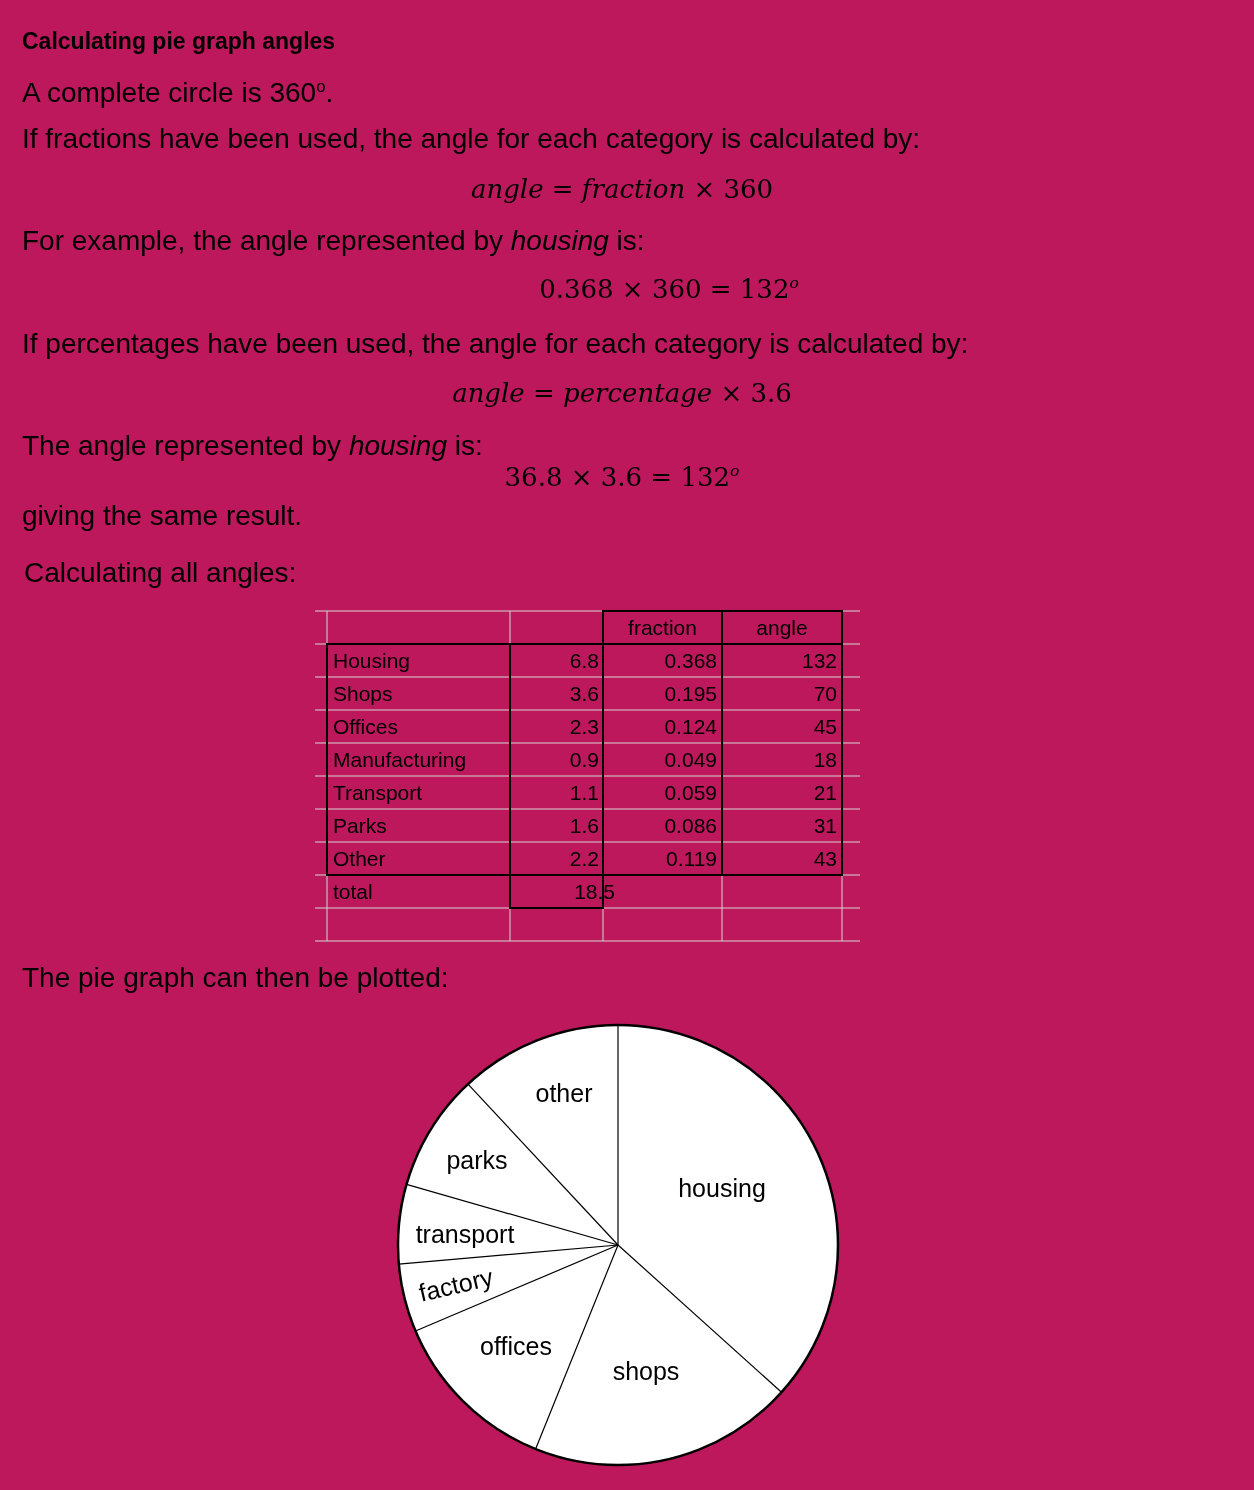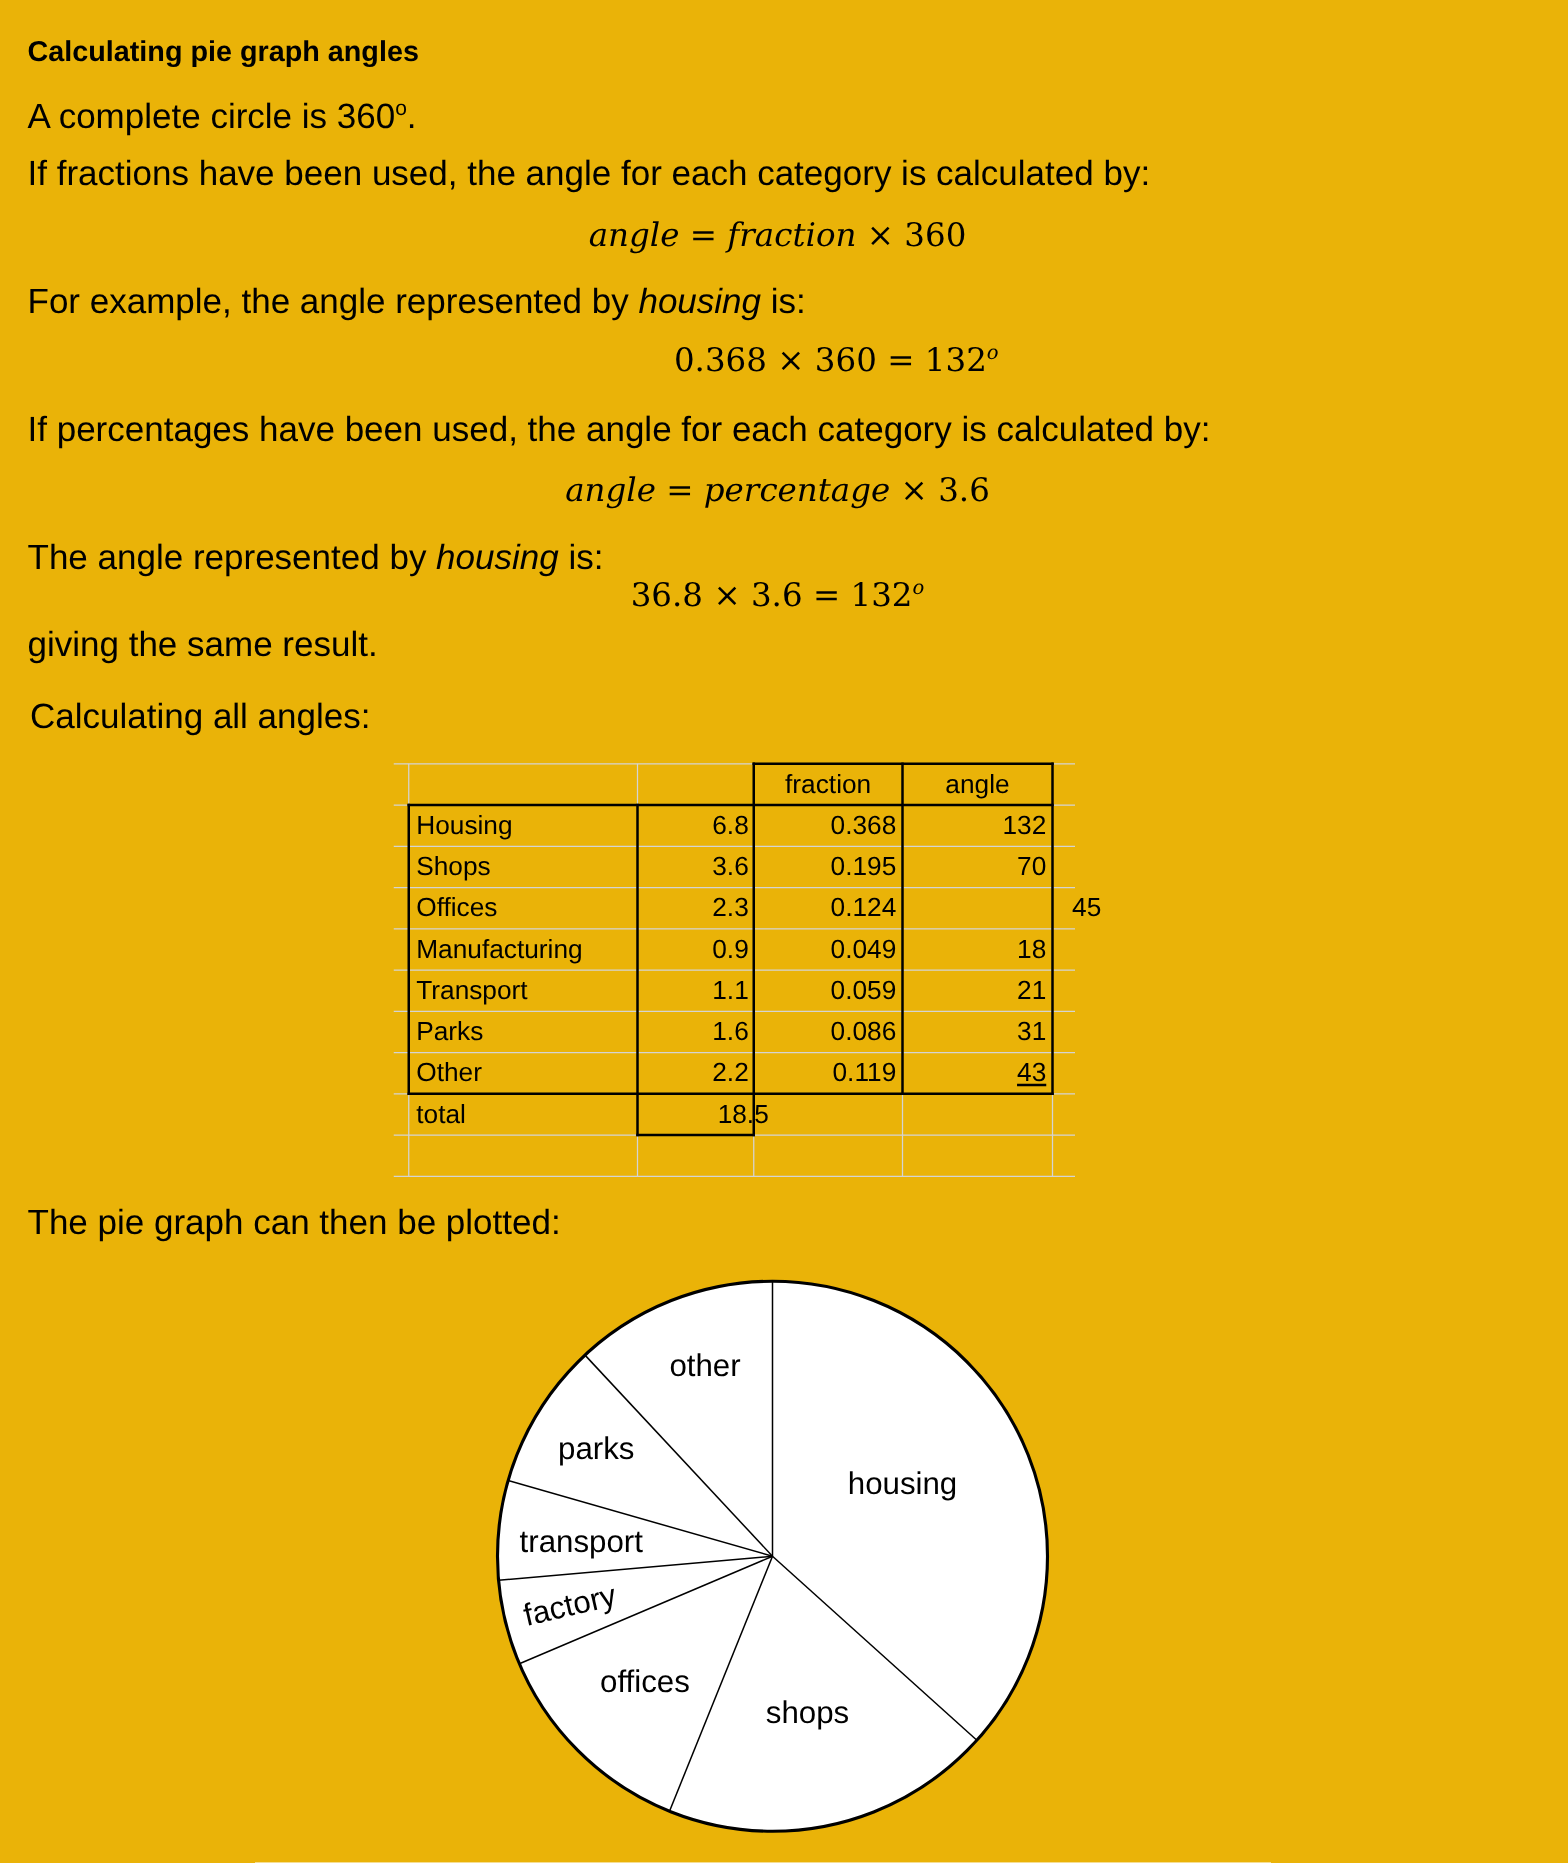--- a/index.html
+++ b/index.html
@@ -1,16 +1,16 @@
 <!DOCTYPE html>
 <html><head>
 <meta charset="utf-8">
 <style>
   html,body{margin:0;padding:0;background:#ffffff;}
-  #page{position:relative;width:1254px;height:1490px;background:#eab308;overflow:hidden;
+  #page{position:relative;width:1254px;height:1490px;background:#be185d;overflow:hidden;
         font-family:"Liberation Sans",sans-serif;color:#000;}
   .bodyline{position:absolute;left:22px;font-size:28px;line-height:26px;color:#000;white-space:nowrap;}
   .title{font-weight:bold;font-size:23px;}
   .formula{position:absolute;left:0;width:1244px;text-align:center;
            font-family:"DejaVu Serif",serif;font-size:26px;color:#000;white-space:nowrap;}
   .formula i{font-style:italic;}
   sup.deg{font-size:0.6em;vertical-align:super;line-height:0;}
   em{font-style:italic;}
   
   .cell{position:absolute;height:33px;line-height:33px;font-size:21px;color:#000;white-space:nowrap;}
@@ -96,21 +96,21 @@
   <div>
     <div class="cell" style="left:333px;top:677px;width:172px;">Shops</div>
     <div class="cell right" style="left:510px;top:677px;width:89px;">3.6</div>
     <div class="cell right" style="left:603px;top:677px;width:114px;">0.195</div>
     <div class="cell right" style="left:722px;top:677px;width:115px;">70</div>
   </div>
   <div>
     <div class="cell" style="left:333px;top:710px;width:172px;">Offices</div>
     <div class="cell right" style="left:510px;top:710px;width:89px;">2.3</div>
     <div class="cell right" style="left:603px;top:710px;width:114px;">0.124</div>
-    <div class="cell right" style="left:722px;top:710px;width:115px;padding-left:44px;">45</div>
+    <div class="cell right" style="left:722px;top:710px;width:115px;">45</div>
   </div>
   <div>
     <div class="cell" style="left:333px;top:743px;width:172px;">Manufacturing</div>
     <div class="cell right" style="left:510px;top:743px;width:89px;">0.9</div>
     <div class="cell right" style="left:603px;top:743px;width:114px;">0.049</div>
     <div class="cell right" style="left:722px;top:743px;width:115px;">18</div>
   </div>
   <div>
     <div class="cell" style="left:333px;top:776px;width:172px;">Transport</div>
     <div class="cell right" style="left:510px;top:776px;width:89px;">1.1</div>
@@ -120,21 +120,21 @@
   <div>
     <div class="cell" style="left:333px;top:809px;width:172px;">Parks</div>
     <div class="cell right" style="left:510px;top:809px;width:89px;">1.6</div>
     <div class="cell right" style="left:603px;top:809px;width:114px;">0.086</div>
     <div class="cell right" style="left:722px;top:809px;width:115px;">31</div>
   </div>
   <div>
     <div class="cell" style="left:333px;top:842px;width:172px;">Other</div>
     <div class="cell right" style="left:510px;top:842px;width:89px;">2.2</div>
     <div class="cell right" style="left:603px;top:842px;width:114px;">0.119</div>
-    <div class="cell right" style="left:722px;top:842px;width:115px;text-decoration:underline;">43</div>
+    <div class="cell right" style="left:722px;top:842px;width:115px;">43</div>
   </div>
   <div>
     <div class="cell" style="left:333px;top:875px;width:172px;">total</div>
     <div class="cell right" style="left:526px;top:875px;width:89px;">18.5</div>
   </div>
 
   <div class="bodyline" style="top:965px;">The pie graph can then be plotted:</div>
 
   <svg width="460" height="460" style="left:388px;top:1015px;" viewBox="0 0 460 460">
     <circle cx="230" cy="230" r="220" fill="#ffffff" stroke="#000000" stroke-width="2.5"></circle>

